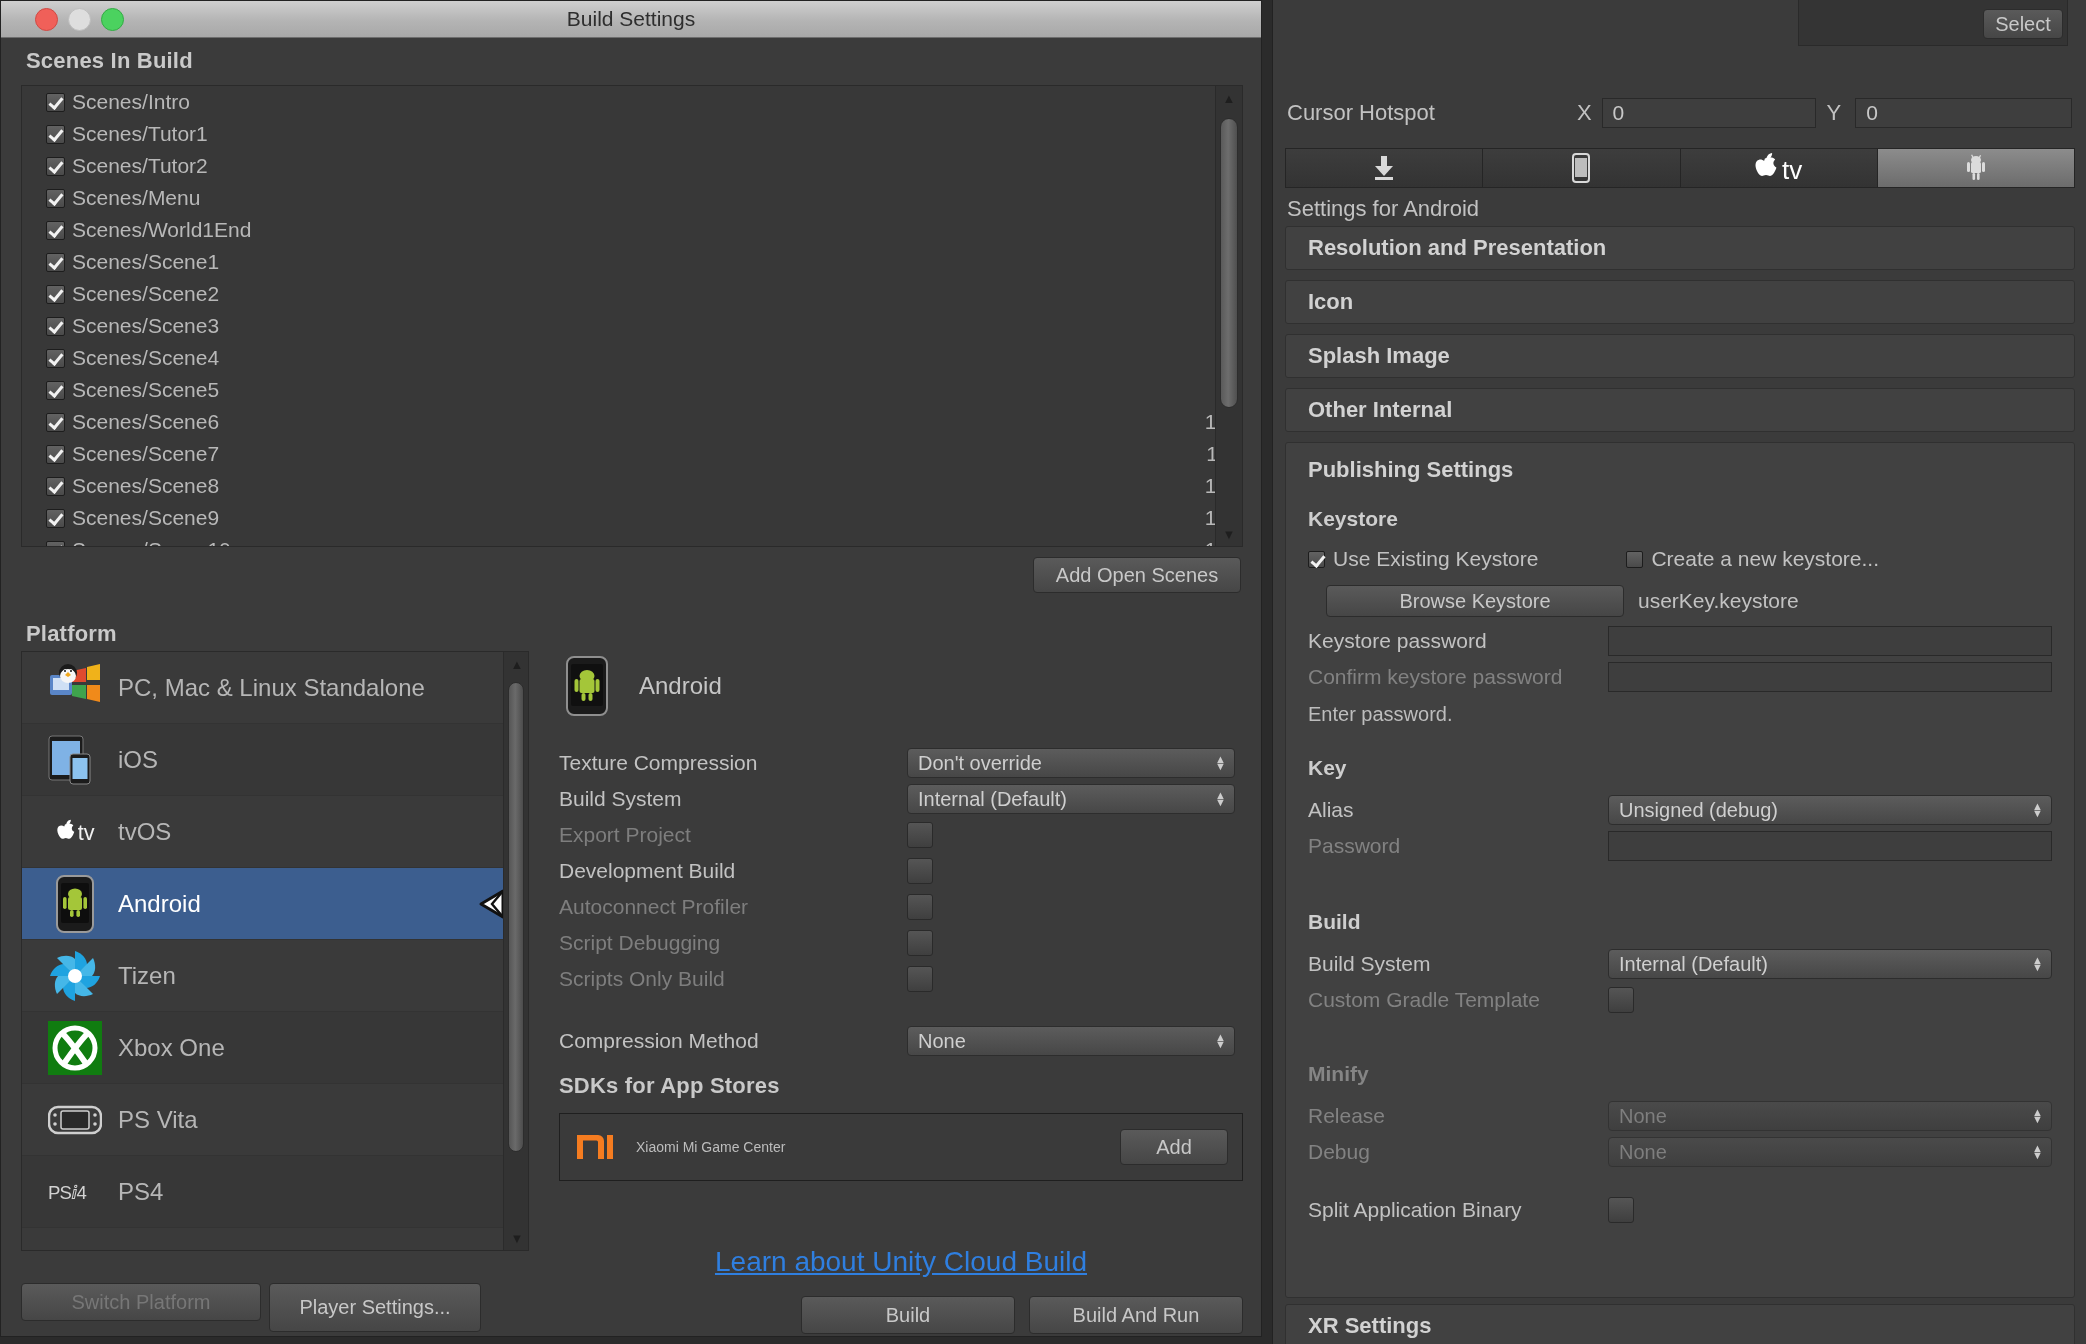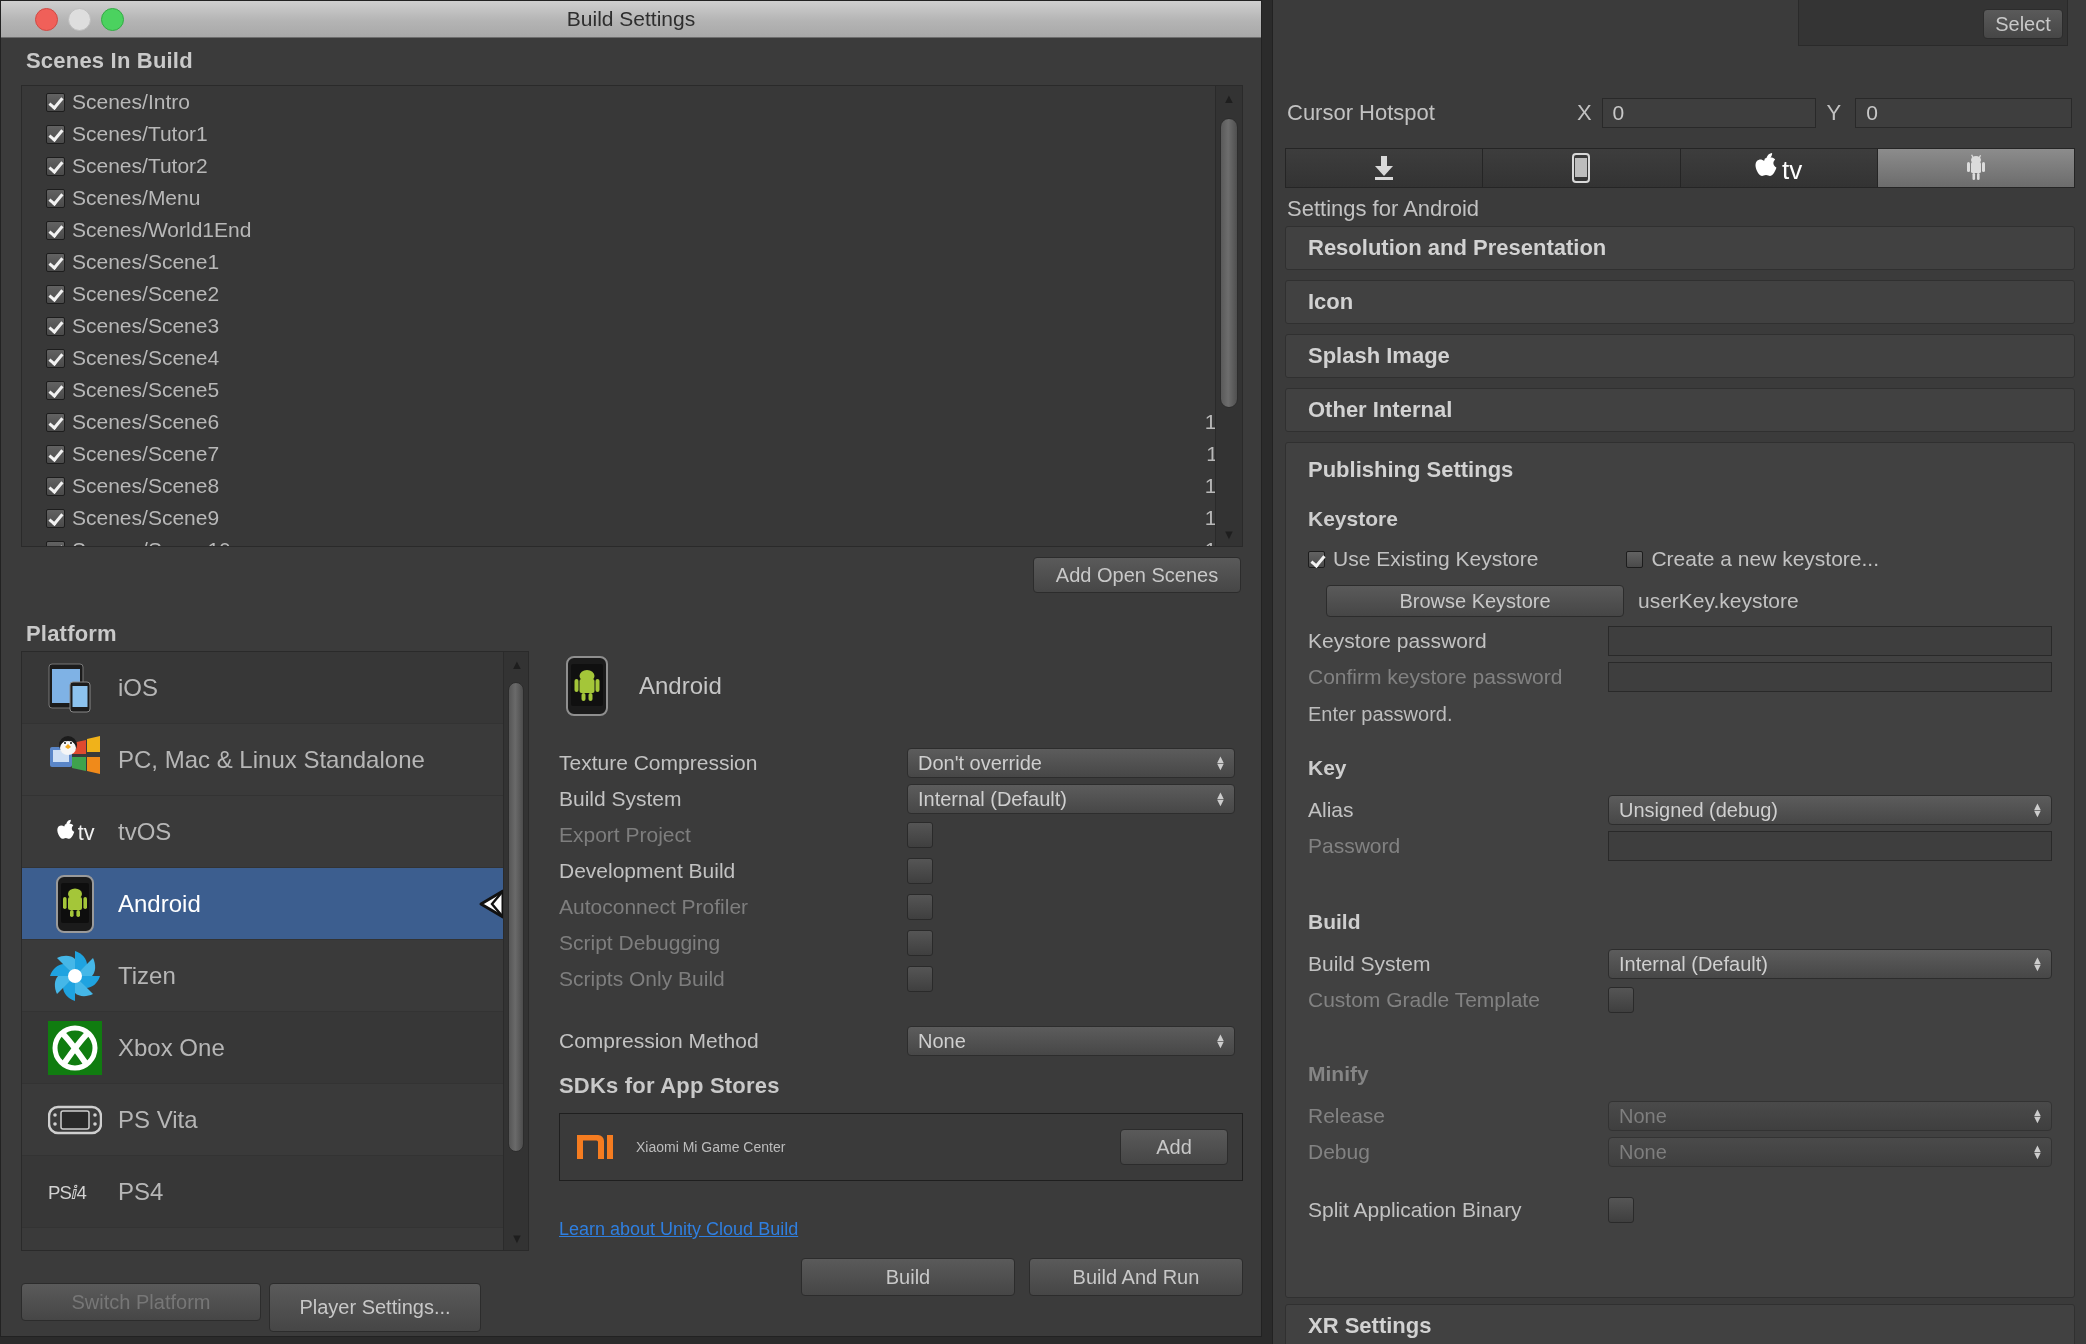--- a/index.html
+++ b/index.html
@@ -128,21 +128,21 @@
     background:linear-gradient(180deg,#555,#3f3f3f);border:1px solid #2a2a2a;
   }
   #sdk-title{margin-top:14px;}
   #sdk-box{
     margin-top:14px;width:684px;height:68px;background:#3a3a3a;
     border:1px solid #1f1f1f;box-sizing:border-box;display:flex;align-items:center;padding:0 14px;
   }
   #sdk-box .nm{flex:1;margin-left:22px;font-size:14px;color:#bdbdbd;}
   #sdk-add{width:108px;height:36px;}
   #cloud-link{
-    margin-top:38px;text-align:left;color:#2f7fe0;font-size:18px;
+    margin-top:65px;text-align:center;color:#2f7fe0;font-size:28px;
     text-decoration:underline;
   }
   #bottom-btns{margin-top:18px;display:flex;justify-content:flex-end;gap:14px;}
   #build-btn{width:214px;height:38px;}
   #buildrun-btn{width:214px;height:38px;}
 
   
   #inspector{
     position:absolute;left:1272px;top:0;width:814px;height:1344px;
     background:#3b3b3b;border-left:1px solid #222;box-sizing:border-box;
@@ -310,50 +310,50 @@
       <div class="sb-arrow" id="scenes-down">▼</div>
     </div>
   </div>
 
   <div class="btn" id="add-open-scenes">Add Open Scenes</div>
 
   <div id="platform-title" class="section-label">Platform</div>
 
   <div id="platform-box">
     <div id="platform-rows">
-        <div class="plat-row alt">
-          <span class="plat-icon">
-            <svg width="54" height="52" viewBox="0 0 54 52">
-              <rect x="1" y="2" width="34" height="44" rx="3" fill="#1c1c1c" stroke="#777" stroke-width="1"></rect>
-              <rect x="4" y="7" width="28" height="34" fill="#7fb2e5"></rect>
-              <rect x="22" y="20" width="20" height="30" rx="3" fill="#1c1c1c" stroke="#888" stroke-width="1"></rect>
-              <rect x="24.5" y="24" width="15" height="21" fill="#8cc3ef"></rect>
-            </svg>
-          </span>
-          <span>iOS</span>
-        </div>
         <div class="plat-row">
           <span class="plat-icon">
             <svg width="54" height="50" viewBox="0 0 54 50">
               <rect x="2" y="12" width="22" height="20" rx="2" fill="#5a86c8"></rect>
               <rect x="5" y="15" width="16" height="12" fill="#cfe0f5"></rect>
               <path d="M24 8 l14-3 v14 h-14 z" fill="#e04a2f"></path>
               <path d="M39 4 l13-3 v16 h-13 z" fill="#f0b21a"></path>
               <path d="M24 22 h14 v14 l-14-3 z" fill="#3fa34d"></path>
               <path d="M39 22 h13 v17 l-13-3 z" fill="#f08a1a"></path>
               <ellipse cx="20" cy="10" rx="9" ry="9" fill="#1b1b1b"></ellipse>
               <ellipse cx="20" cy="13" rx="8" ry="7" fill="#f6f6f6"></ellipse>
               <circle cx="17" cy="8" r="1.8" fill="#fff"></circle>
               <circle cx="23" cy="8" r="1.8" fill="#fff"></circle>
               <circle cx="17" cy="8" r="1" fill="#111"></circle>
               <circle cx="23" cy="8" r="1" fill="#111"></circle>
               <path d="M17 12 l3-3 l3 3 l-3 2 z" fill="#f2a81c"></path>
             </svg>
           </span>
           <span>PC, Mac &amp; Linux Standalone</span>
+        </div>
+        <div class="plat-row alt">
+          <span class="plat-icon">
+            <svg width="54" height="52" viewBox="0 0 54 52">
+              <rect x="1" y="2" width="34" height="44" rx="3" fill="#1c1c1c" stroke="#777" stroke-width="1"></rect>
+              <rect x="4" y="7" width="28" height="34" fill="#7fb2e5"></rect>
+              <rect x="22" y="20" width="20" height="30" rx="3" fill="#1c1c1c" stroke="#888" stroke-width="1"></rect>
+              <rect x="24.5" y="24" width="15" height="21" fill="#8cc3ef"></rect>
+            </svg>
+          </span>
+          <span>iOS</span>
         </div>
         <div class="plat-row">
           <span class="plat-icon">
             <svg width="80" height="40" viewBox="0 0 80 40">
               <path d="M24 12 c-2.4-2.4-6-2.4-8.4 0 c-2.4 2.4-2.4 7.2 0 12 c1.6 3.1 3.6 6 6 6 c1.7 0 2.4-1.2 4.8-1.2 c2.4 0 3.1 1.2 4.8 1.2 c2.4 0 4.4-2.9 6-6 c1.2-2.4 1.7-4.1 1.7-4.3 c-4.1-1.6-4.8-6.8-1.4-9.4 c-1.6-1.9-4-2.9-6.2-2.9 c-2.6 0-3.6 1.2-5.3 1.2 C24.4 8.6 25.2 10.3 24 12 Z" fill="#fff"></path>
               <path d="M32 7.3 c1.2-1.4 2-3.5 1.8-5.3 c-1.8.1-3.8 1.2-5 2.6 c-1.1 1.3-2 3.4-1.8 5.2 C28.9 10 30.8 8.8 32 7.3 Z" fill="#fff"></path>
               <text x="44" y="32" font-family="Liberation Sans, sans-serif" font-size="32" fill="#f0f0f0">tv</text>
             </svg>
           </span>
           <span>tvOS</span>

